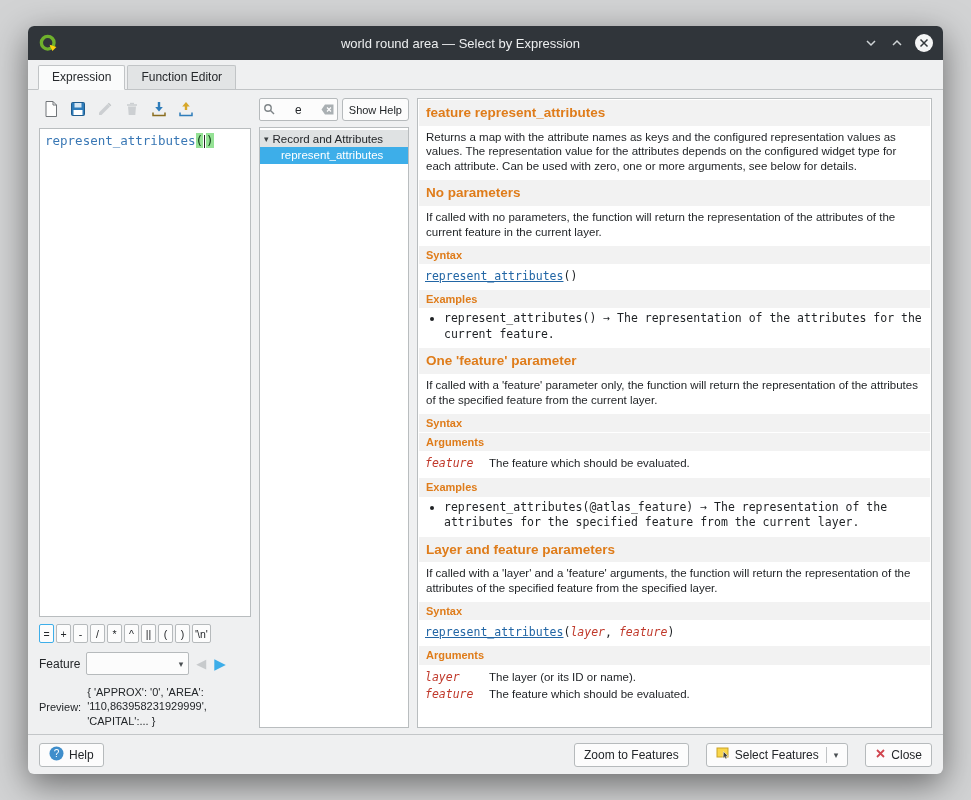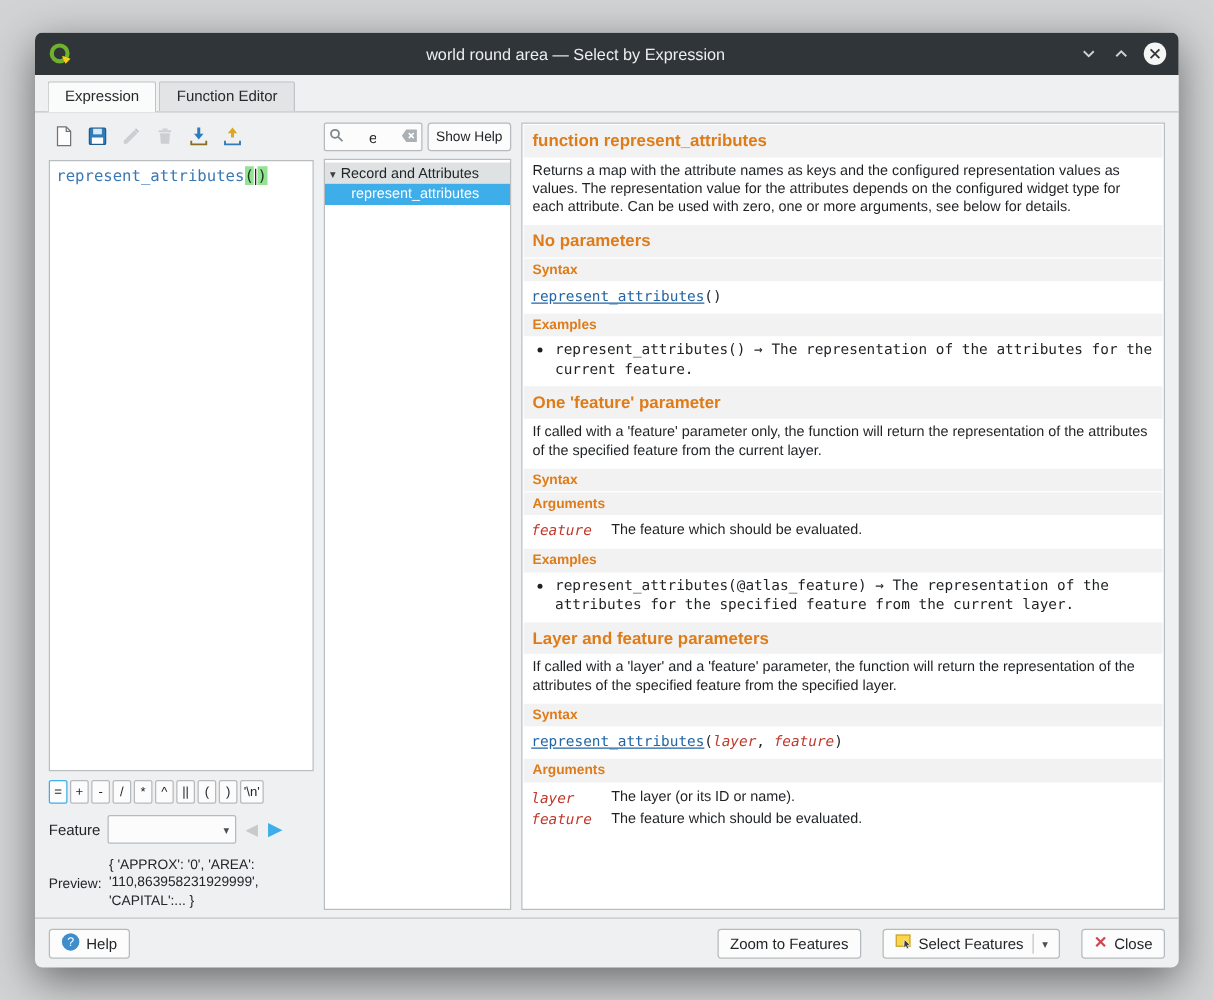--- a/index.html
+++ b/index.html
@@ -238,24 +238,25 @@
             <div class="tree-group">
               <span class="tree-arrow">▾</span>
               <span>Record and Attributes</span>
             </div>
             <div class="tree-item selected">represent_attributes</div>
           </div>
       </div>
 
       <div class="col-right">
         <div class="help panel">
-          <div class="h1band">function represent_attributes</div>
+          <div class="h1band">feature represent_attributes</div>
           <p class="help-p">Returns a map with the attribute names as keys and the configured representation values as values. The representation value for the attributes depends on the configured widget type for each attribute. Can be used with zero, one or more arguments, see below for details.</p>
           <div>
               <div class="h2band">No parameters</div>
+              <p class="help-p">If called with no parameters, the function will return the representation of the attributes of the current feature in the current layer.</p>
               <div class="h3band">Syntax</div>
               <div class="syntax-line"><span class="fn">represent_attributes</span>()</div>
               <div class="h3band">Examples</div>
               <ul class="examples">
                 <li><span class="ex-code">represent_attributes()</span> → <span class="ex-result">The representation of the attributes for the current feature.</span></li>
               </ul>
               <div class="h2band">One 'feature' parameter</div>
               <p class="help-p">If called with a 'feature' parameter only, the function will return the representation of the attributes of the specified feature from the current layer.</p>
               <div class="h3band">Syntax</div>
               <div class="h3band">Arguments</div>
@@ -263,21 +264,21 @@
                 <div class="arg-row">
                   <span class="param arg-name">feature</span>
                   <span class="arg-desc">The feature which should be evaluated.</span>
                 </div>
               </div>
               <div class="h3band">Examples</div>
               <ul class="examples">
                 <li><span class="ex-code">represent_attributes(@atlas_feature)</span> → <span class="ex-result">The representation of the attributes for the specified feature from the current layer.</span></li>
               </ul>
               <div class="h2band">Layer and feature parameters</div>
-              <p class="help-p">If called with a 'layer' and a 'feature' parameter, the function will return the representation of the attributes of the specified feature from the specified layer.</p>
+              <p class="help-p">If called with a 'layer' and a 'feature' arguments, the function will return the representation of the attributes of the specified feature from the specified layer.</p>
               <div class="h3band">Syntax</div>
               <div class="syntax-line"><span class="fn">represent_attributes</span>(<span class="param">layer</span>, <span class="param">feature</span>)</div>
               <div class="h3band">Arguments</div>
               <div class="args">
                 <div class="arg-row">
                   <span class="param arg-name">layer</span>
                   <span class="arg-desc">The layer (or its ID or name).</span>
                 </div>
                 <div class="arg-row">
                   <span class="param arg-name">feature</span>

